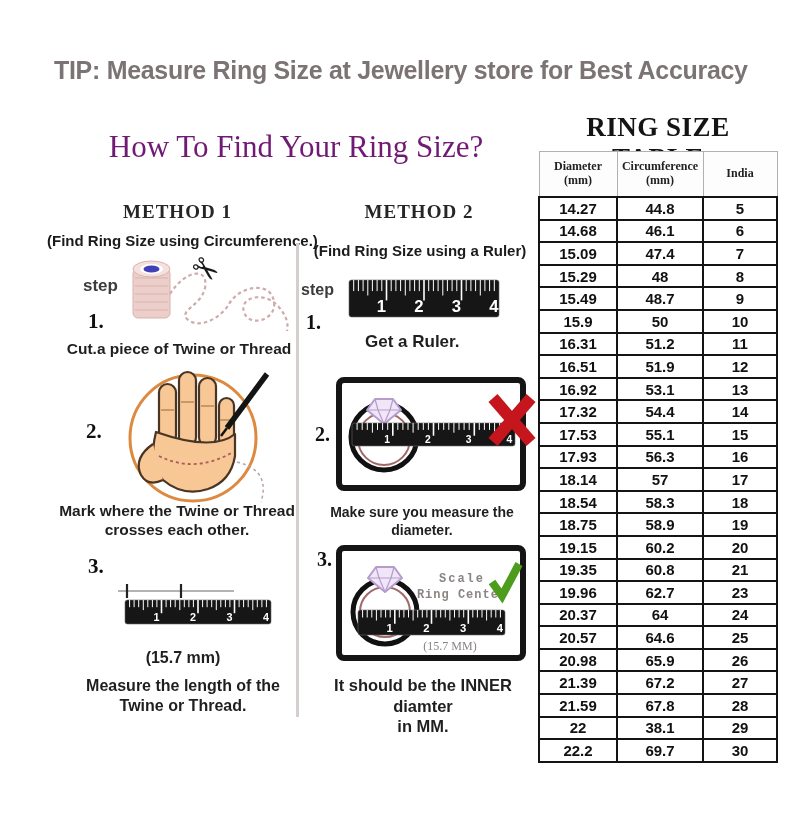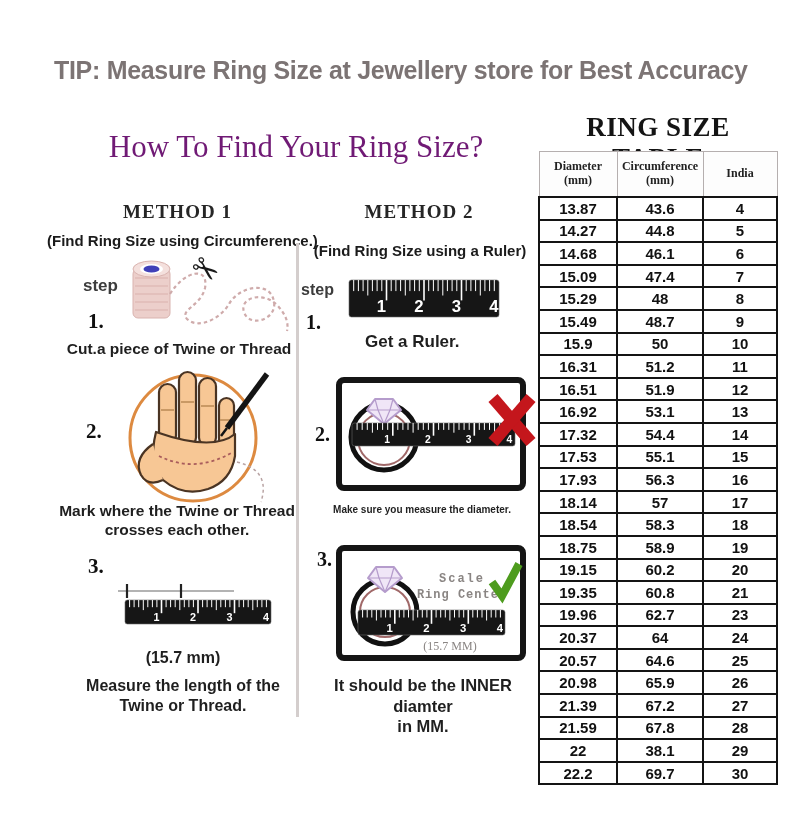--- a/index.html
+++ b/index.html
@@ -230,21 +230,21 @@
         <text x="75.8" y="19.8" text-anchor="middle" font-size="10.3" font-weight="bold" fill="#ffffff" font-family="Liberation Sans, sans-serif">2</text>
         <text x="116.5" y="19.8" text-anchor="middle" font-size="10.3" font-weight="bold" fill="#ffffff" font-family="Liberation Sans, sans-serif">3</text>
         <text x="157.3" y="19.8" text-anchor="middle" font-size="10.3" font-weight="bold" fill="#ffffff" font-family="Liberation Sans, sans-serif">4</text>
       </g>
     <g stroke="#c4161c" stroke-width="12">
       <line x1="158" y1="22" x2="196" y2="66"></line>
       <line x1="196" y1="22" x2="158" y2="66"></line>
     </g>
   </svg>
 
-  <div class="abs cap" style="left:308px;top:504px;width:228px;font-size:10px;">Make sure you measure the diameter.</div>
+  <div class="abs cap" style="left:308px;top:504px;width:228px;font-size:14px;">Make sure you measure the diameter.</div>
 
   <div class="abs stepnum" style="left:317px;top:548px;font-size:20px;">3.</div>
 
   <svg class="abs" style="left:335px;top:544px;" width="192" height="118" viewBox="0 0 192 118">
     <rect x="4" y="4" width="184" height="110" rx="5" fill="#ffffff" stroke="#151515" stroke-width="6"></rect>
     <g>
       <circle cx="50" cy="68" r="32" fill="none" stroke="#111111" stroke-width="5"></circle>
       <circle cx="50" cy="68" r="25" fill="none" stroke="#a06868" stroke-width="2"></circle>
       <g transform="translate(50,34)" stroke="#b59ccc" fill="#f0e6f7" stroke-width="2" stroke-linejoin="round">
         <path d="M-17,0 L-9,-11 L9,-11 L17,0 L0,14 Z"></path>
@@ -311,25 +311,20 @@
         <tr>
           <th>Diameter
 (mm)</th>
           <th>Circumference
 (mm)</th>
           <th>India</th>
         </tr>
       </thead>
       <tbody>
           <tr>
-            <td>13.87</td>
-            <td>43.6</td>
-            <td>4</td>
-          </tr>
-          <tr>
             <td>14.27</td>
             <td>44.8</td>
             <td>5</td>
           </tr>
           <tr>
             <td>14.68</td>
             <td>46.1</td>
             <td>6</td>
           </tr>
           <tr>

